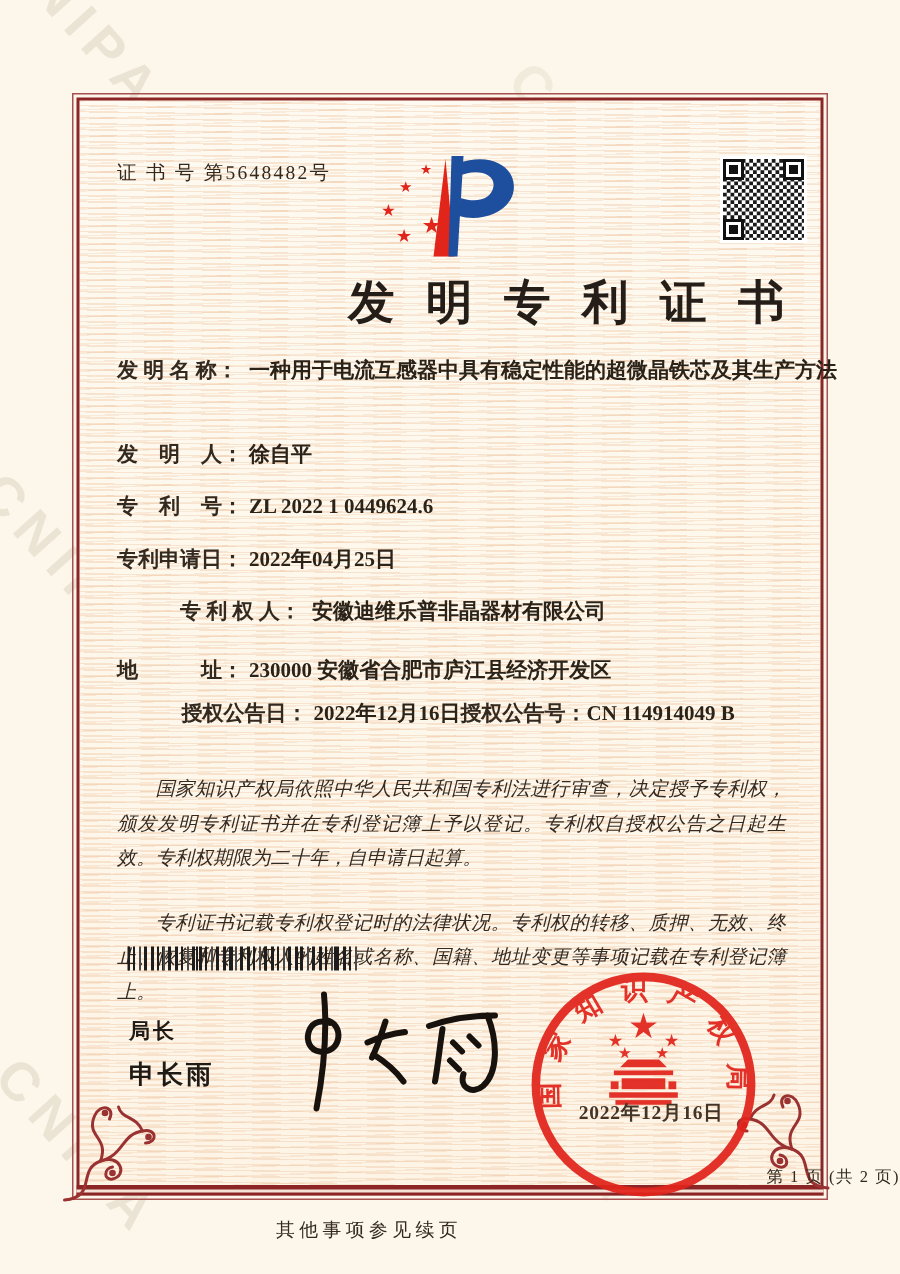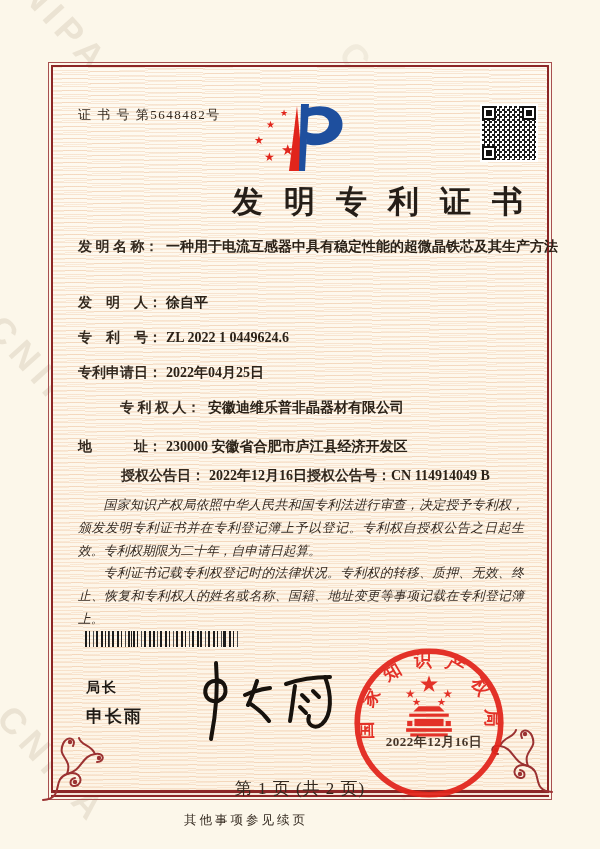--- a/index.html
+++ b/index.html
@@ -76,21 +76,21 @@
   .field .lbl { display:inline-block; width:88px; font-weight:bold; white-space:pre; color:#33291f; }
   .field .val { font-weight:bold; color:#2b2218; }
   .grant-right { position:absolute; left:307px; }
 
   
   .legal {
     left:78px; top:494px; width:446px;
     font-size:12.8px; line-height:1.78; text-align:justify;
     font-style:italic; color:#342a22;
   }
-  .legal p { text-indent:2em; }
+  .legal p { text-indent:2em;margin-top:21px; }
 
   
   .barcode {
     left:85px; top:631px; width:153px; height:16px;
     background:
       repeating-linear-gradient(90deg,#1d1d1d 0 2px, rgba(0,0,0,0) 2px 4px,#1d1d1d 4px 5px, rgba(0,0,0,0) 5px 8px,#4a4a4a 8px 9px, rgba(0,0,0,0) 9px 11px,#1d1d1d 11px 13px, rgba(0,0,0,0) 13px 16px),
       repeating-linear-gradient(90deg,#1d1d1d 0 1px, rgba(0,0,0,0) 1px 23px);
   }
 
   
@@ -104,21 +104,21 @@
 
   
   .seal { left:351px; top:645px; opacity:0.93; }
   .seal-date {
     left:363px; top:733px; width:142px; text-align:center;
     font-size:13px; font-weight:bold; color:#443428; letter-spacing:0.5px;
     white-space:nowrap;
   }
 
   
-  .page-info { left:0; top:777px; width:600px; text-align:center; font-size:17px; color:#33291f; letter-spacing:1px; }
+  .page-info { left:0; top:777px; width:600px; text-align:right; font-size:11px; color:#33291f; letter-spacing:1px; }
   .footer-note { left:0; top:812px; width:492px; text-align:center; font-size:12.5px; color:#33291f; letter-spacing:3px; }
 </style>
 </head>
 <body>
 
 <span class="wm" style="left:-18px; top:-6px;">CNIPA</span>
 <span class="wm light" style="left:322px; top:80px;">CNIPA</span>
 <span class="wm light" style="left:425px; top:252px;">CNIPA</span>
 <span class="wm" style="left:-30px; top:354px;">CNIPA</span>
 <span class="wm light" style="left:95px; top:540px;">CNIPA</span>

